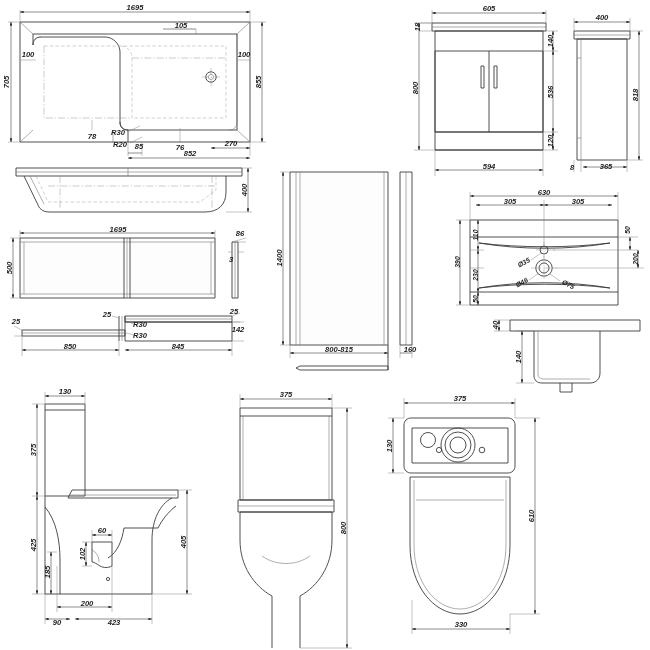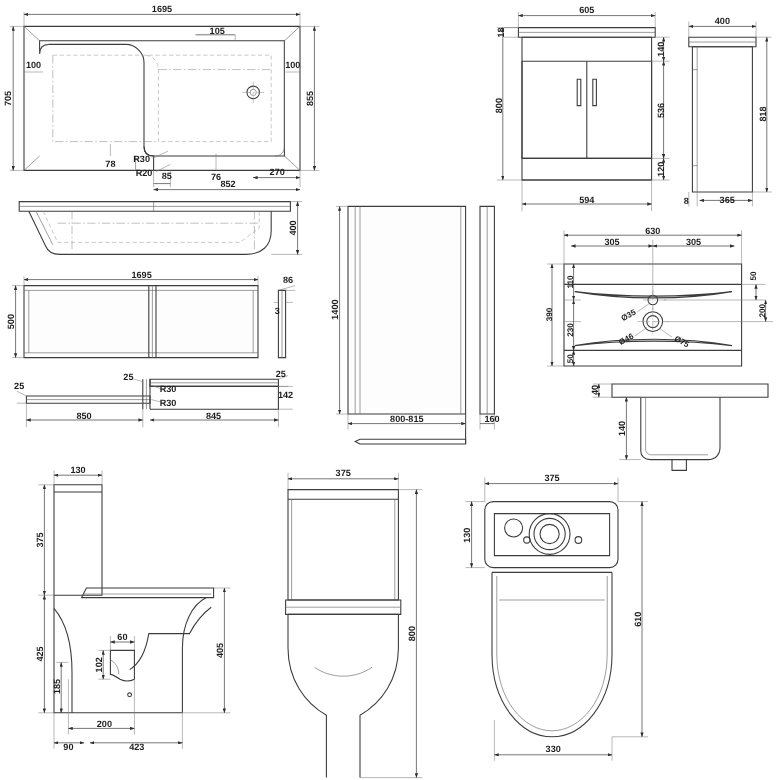--- a/index.html
+++ b/index.html
@@ -1,19 +1,19 @@
 <!DOCTYPE html>
 <html><head>
 <meta charset="utf-8">
 <title>Bathroom Suite Technical Drawing</title>
 <style>
   html,body{margin:0;padding:0;background:#ffffff;}
   body{width:650px;height:650px;overflow:hidden;
        font-family:"Liberation Sans","DejaVu Sans",sans-serif;}
-  #sheet{position:relative;width:566px;height:650px;background:#fff;}
+  #sheet{position:relative;width:566px;height:650px;background:#fff;font-style:italic;}
   #sheet svg{display:block;width:650px;height:650px;}
   .obj{stroke:#3c3c3c;stroke-width:.9;fill:none;}
   .objf{stroke:#3c3c3c;stroke-width:.9;fill:#fdfdfd;}
   .thin{stroke:#6b6b6b;stroke-width:.55;fill:none;}
   .dim{stroke:#2f2f2f;stroke-width:.55;fill:none;}
   .ext{stroke:#7a7a7a;stroke-width:.45;fill:none;}
   .ctr{stroke:#8a8a8a;stroke-width:.45;fill:none;stroke-dasharray:7 2 1.3 2;}
   .hid{stroke:#9a9a9a;stroke-width:.45;fill:none;stroke-dasharray:3.5 2.2;}
   text.d{font-family:"Liberation Sans","DejaVu Sans",sans-serif;
          font-size:7.6px;font-weight:bold;fill:#1d1d1d;

